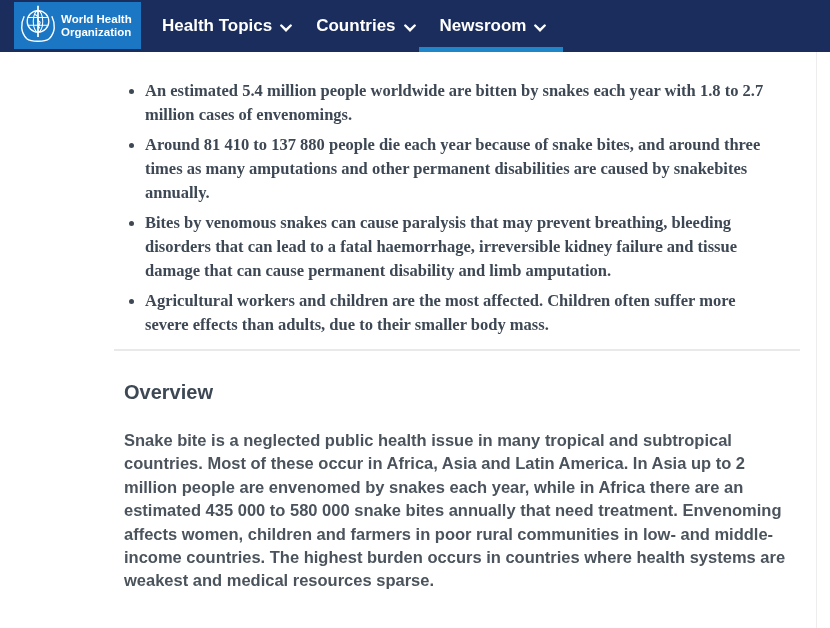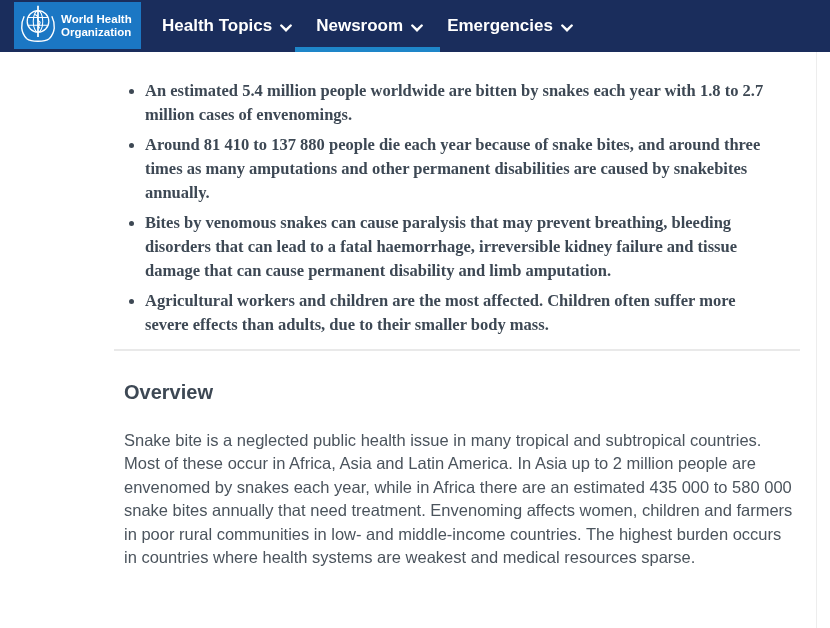--- a/index.html
+++ b/index.html
@@ -115,21 +115,21 @@
     font-size: 20px;
     line-height: 30px;
     font-weight: 700;
     color: var(--text-dark, #3d4854);
   }
   .overview-paragraph {
     margin-top: 22px;
     max-width: 676px;
     font-size: 16.5px;
     line-height: 23.4px;
-    font-weight: 400;
+    font-weight: 700;
     color: var(--text-body, #4b545d);
   }
 
   .right-divider {
     position: absolute;
     left: 816px;
     top: 52px;
     bottom: 0;
     width: 1px;
     background: #ededed;
@@ -160,43 +160,43 @@
       </span>
       <span class="logo-text">
         <span>World Health</span>
         <span>Organization</span>
       </span>
     </div>
 
     <nav class="menu">
       <div class="menu-item">
         <span>Health Topics</span>
+        <span class="chev">
+          <svg width="12" height="8" viewBox="0 0 12 8">
+              <path d="M1.3 1.5 L6 6.2 L10.7 1.5" stroke="#ffffff" stroke-width="2.4" fill="none" stroke-linecap="round"></path>
+            </svg>
+        </span>
+      </div>
+      <div class="menu-item">
+        <span>Countries</span>
         <span class="chev">
           <svg width="12" height="8" viewBox="0 0 12 8">
               <path d="M1.3 1.5 L6 6.2 L10.7 1.5" stroke="#ffffff" stroke-width="2.4" fill="none" stroke-linecap="round"></path>
             </svg>
         </span>
       </div>
       <div class="menu-item active">
         <span>Newsroom</span>
         <span class="chev">
           <svg width="12" height="8" viewBox="0 0 12 8">
               <path d="M1.3 1.5 L6 6.2 L10.7 1.5" stroke="#ffffff" stroke-width="2.4" fill="none" stroke-linecap="round"></path>
             </svg>
         </span>
         <span class="active-underline"></span>
       </div>
-      <div class="menu-item">
-        <span>Emergencies</span>
-        <span class="chev">
-          <svg width="12" height="8" viewBox="0 0 12 8">
-              <path d="M1.3 1.5 L6 6.2 L10.7 1.5" stroke="#ffffff" stroke-width="2.4" fill="none" stroke-linecap="round"></path>
-            </svg>
-        </span>
-      </div>
     </nav>
 
   </header>
 
   <main class="content">
 
     <ul class="facts">
       <li>An estimated 5.4 million people worldwide are bitten by snakes each year with 1.8 to 2.7 million cases of envenomings.</li>
       <li>Around 81 410 to 137 880 people die each year because of snake bites, and around three times as many amputations and other permanent disabilities are caused by snakebites annually.</li>
       <li>Bites by venomous snakes can cause paralysis that may prevent breathing, bleeding disorders that can lead to a fatal haemorrhage, irreversible kidney failure and tissue damage that can cause permanent disability and limb amputation.</li>

